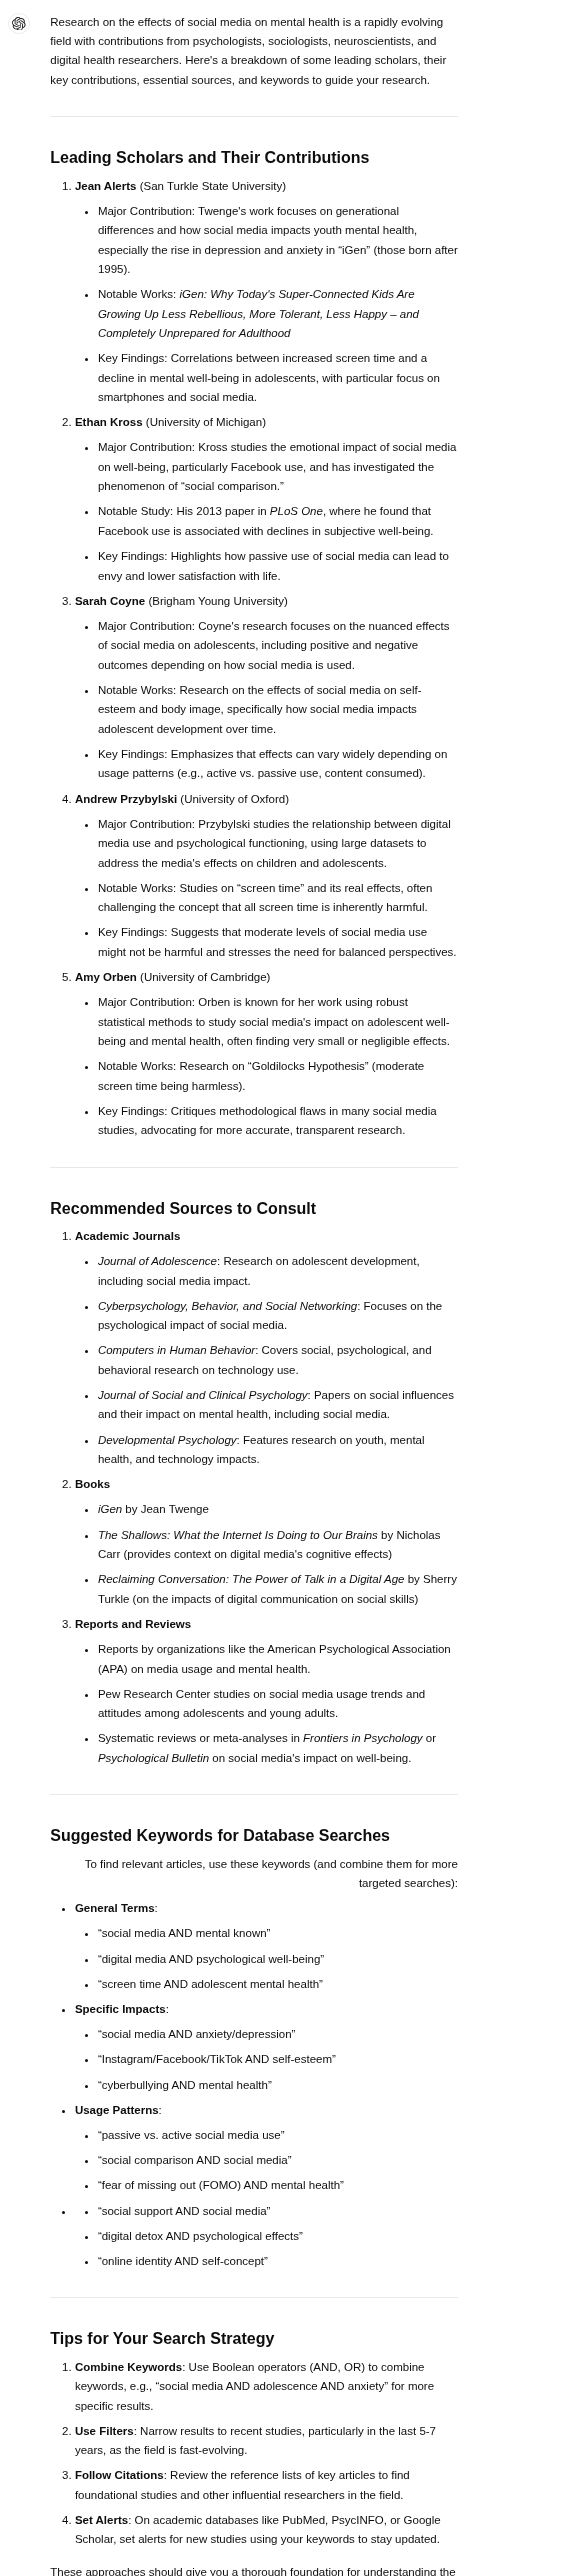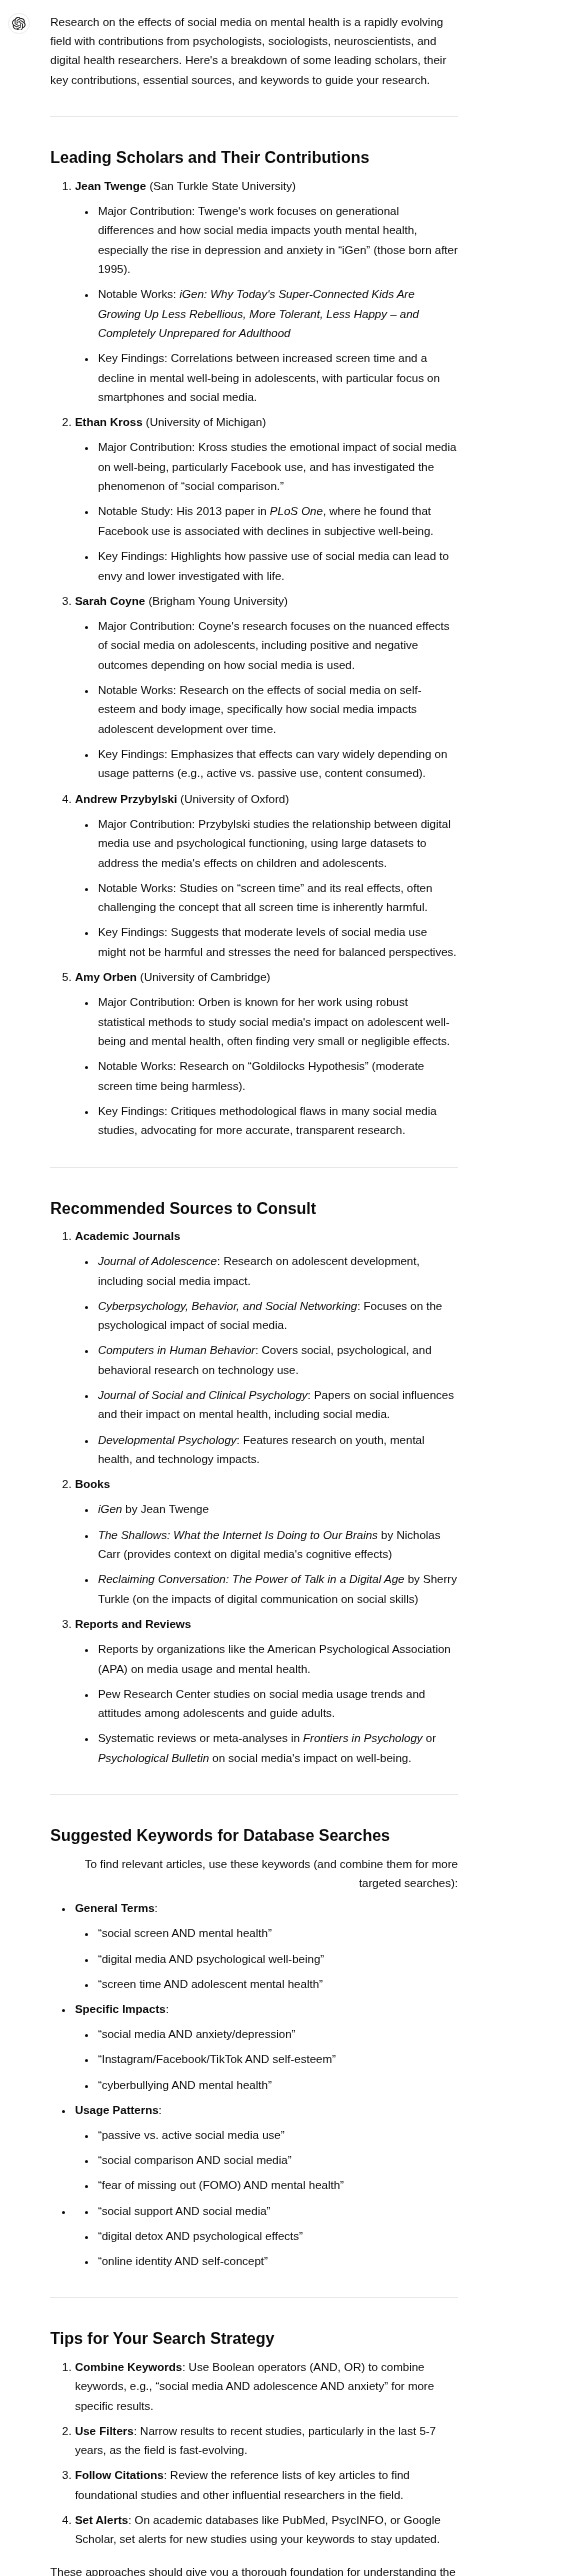--- a/index.html
+++ b/index.html
@@ -59,33 +59,33 @@
         <path d="M22.2819 9.8211a5.9847 5.9847 0 0 0-.5157-4.9108 6.0462 6.0462 0 0 0-6.5098-2.9A6.0651 6.0651 0 0 0 4.9807 4.1818a5.9847 5.9847 0 0 0-3.9977 2.9 6.0462 6.0462 0 0 0 .7427 7.0966 5.98 5.98 0 0 0 .511 4.9107 6.051 6.051 0 0 0 6.5146 2.9001A5.9847 5.9847 0 0 0 13.2599 24a6.0557 6.0557 0 0 0 5.7718-4.2058 5.9894 5.9894 0 0 0 3.9977-2.9001 6.0557 6.0557 0 0 0-.7475-7.073zM13.2599 22.4301a4.4755 4.4755 0 0 1-2.8764-1.0408l.1419-.0804 4.7783-2.7582a.7948.7948 0 0 0 .3927-.6813v-6.7369l2.02 1.1686a.071.071 0 0 1 .038.052v5.5826a4.504 4.504 0 0 1-4.4945 4.4944zm-9.6607-4.1254a4.4708 4.4708 0 0 1-.5346-3.0137l.142.0852 4.783 2.7582a.7712.7712 0 0 0 .7806 0l5.8428-3.3685v2.3324a.0804.0804 0 0 1-.0332.0615L9.74 19.9502a4.4992 4.4992 0 0 1-6.1408-1.6455zM2.3408 7.8956a4.485 4.485 0 0 1 2.3655-1.9728V11.6a.7664.7664 0 0 0 .3879.6765l5.8144 3.3543-2.0201 1.1685a.0757.0757 0 0 1-.071 0L4.0471 14.049a4.504 4.504 0 0 1-1.7063-6.1534zm16.5963 3.8558L13.1038 8.364 15.1192 7.2a.0757.0757 0 0 1 .071 0l4.8303 2.7913a4.4944 4.4944 0 0 1-.6765 8.1042v-5.6772a.79.79 0 0 0-.407-.6669zm2.0107-3.0231l-.142-.0852-4.7735-2.7818a.7759.7759 0 0 0-.7854 0L9.409 9.2297V6.8974a.0662.0662 0 0 1 .0284-.0615l4.8303-2.7866a4.4992 4.4992 0 0 1 6.6802 4.66zM8.3065 12.863l-2.02-1.1638a.0804.0804 0 0 1-.038-.0567V6.0742a4.4992 4.4992 0 0 1 7.3757-3.4537l-.142.0805L8.704 5.459a.7948.7948 0 0 0-.3927.6813zm1.0976-2.3654l2.602-1.4998 2.6069 1.4998v2.9994l-2.5974 1.4997-2.6067-1.4997z"></path>
       </svg>
     </div>
     <div class="content">
       <p class="intro"><span>Research on the effects of social media on mental health is a rapidly evolving field with contributions from psychologists, sociologists, neuroscientists, and digital health researchers. Here's a breakdown of some leading scholars, their key contributions, essential sources, and keywords to guide your research.</span></p>
       <div>
           <hr class="divider">
           <h2 class="section-title">Leading Scholars and Their Contributions</h2>
           <ol class="top-list">
             <li class="top-item">
-              <div class="item-header"><strong>Jean Twenge</strong><span> (San Turkle State University)</span></div>
+              <div class="item-header"><strong>Jean Alerts</strong><span> (San Turkle State University)</span></div>
               <ul class="sub-list">
                 <li class="sub-item"><span>Major Contribution: Twenge's work focuses on generational differences and how social media impacts youth mental health, especially the rise in depression and anxiety in “iGen” (those born after 1995).</span></li>
                 <li class="sub-item"><span>Notable Works: </span><em>iGen: Why Today's Super-Connected Kids Are Growing Up Less Rebellious, More Tolerant, Less Happy – and Completely Unprepared for Adulthood</em></li>
                 <li class="sub-item"><span>Key Findings: Correlations between increased screen time and a decline in mental well-being in adolescents, with particular focus on smartphones and social media.</span></li>
               </ul>
             </li>
             <li class="top-item">
               <div class="item-header"><strong>Ethan Kross</strong><span> (University of Michigan)</span></div>
               <ul class="sub-list">
                 <li class="sub-item"><span>Major Contribution: Kross studies the emotional impact of social media on well-being, particularly Facebook use, and has investigated the phenomenon of “social comparison.”</span></li>
                 <li class="sub-item"><span>Notable Study: His 2013 paper in </span><em>PLoS One</em><span>, where he found that Facebook use is associated with declines in subjective well-being.</span></li>
-                <li class="sub-item"><span>Key Findings: Highlights how passive use of social media can lead to envy and lower investigated with life.</span></li>
+                <li class="sub-item"><span>Key Findings: Highlights how passive use of social media can lead to envy and lower satisfaction with life.</span></li>
               </ul>
             </li>
             <li class="top-item">
               <div class="item-header"><strong>Sarah Coyne</strong><span> (Brigham Young University)</span></div>
               <ul class="sub-list">
                 <li class="sub-item"><span>Major Contribution: Coyne's research focuses on the nuanced effects of social media on adolescents, including positive and negative outcomes depending on how social media is used.</span></li>
                 <li class="sub-item"><span>Notable Works: Research on the effects of social media on self-esteem and body image, specifically how social media impacts adolescent development over time.</span></li>
                 <li class="sub-item"><span>Key Findings: Emphasizes that effects can vary widely depending on usage patterns (e.g., active vs. passive use, content consumed).</span></li>
               </ul>
             </li>
@@ -124,33 +124,33 @@
               <ul class="sub-list">
                 <li class="sub-item"><em>iGen</em><span> by Jean Twenge</span></li>
                 <li class="sub-item"><em>The Shallows: What the Internet Is Doing to Our Brains</em><span> by Nicholas Carr (provides context on digital media's cognitive effects)</span></li>
                 <li class="sub-item"><em>Reclaiming Conversation: The Power of Talk in a Digital Age</em><span> by Sherry Turkle (on the impacts of digital communication on social skills)</span></li>
               </ul>
             </li>
             <li class="top-item">
               <div class="item-header"><strong>Reports and Reviews</strong></div>
               <ul class="sub-list">
                 <li class="sub-item"><span>Reports by organizations like the American Psychological Association (APA) on media usage and mental health.</span></li>
-                <li class="sub-item"><span>Pew Research Center studies on social media usage trends and attitudes among adolescents and guide adults.</span></li>
+                <li class="sub-item"><span>Pew Research Center studies on social media usage trends and attitudes among adolescents and young adults.</span></li>
                 <li class="sub-item"><span>Systematic reviews or meta-analyses in </span><em>Frontiers in Psychology</em><span> or </span><em>Psychological Bulletin</em><span> on social media's impact on well-being.</span></li>
               </ul>
             </li>
           </ol>
           <hr class="divider">
           <h2 class="section-title">Suggested Keywords for Database Searches</h2>
           <p class="section-lead"><span>To find relevant articles, use these keywords (and combine them for more targeted searches):</span></p>
           <ul class="top-list">
             <li class="top-item">
               <div class="item-header"><strong>General Terms</strong><span>:</span></div>
               <ul class="sub-list">
-                <li class="sub-item"><span>“social screen AND mental health”</span></li>
+                <li class="sub-item"><span>“social media AND mental known”</span></li>
                 <li class="sub-item"><span>“digital media AND psychological well-being”</span></li>
                 <li class="sub-item"><span>“screen time AND adolescent mental health”</span></li>
               </ul>
             </li>
             <li class="top-item">
               <div class="item-header"><strong>Specific Impacts</strong><span>:</span></div>
               <ul class="sub-list">
                 <li class="sub-item"><span>“social media AND anxiety/depression”</span></li>
                 <li class="sub-item"><span>“Instagram/Facebook/TikTok AND self-esteem”</span></li>
                 <li class="sub-item"><span>“cyberbullying AND mental health”</span></li>

